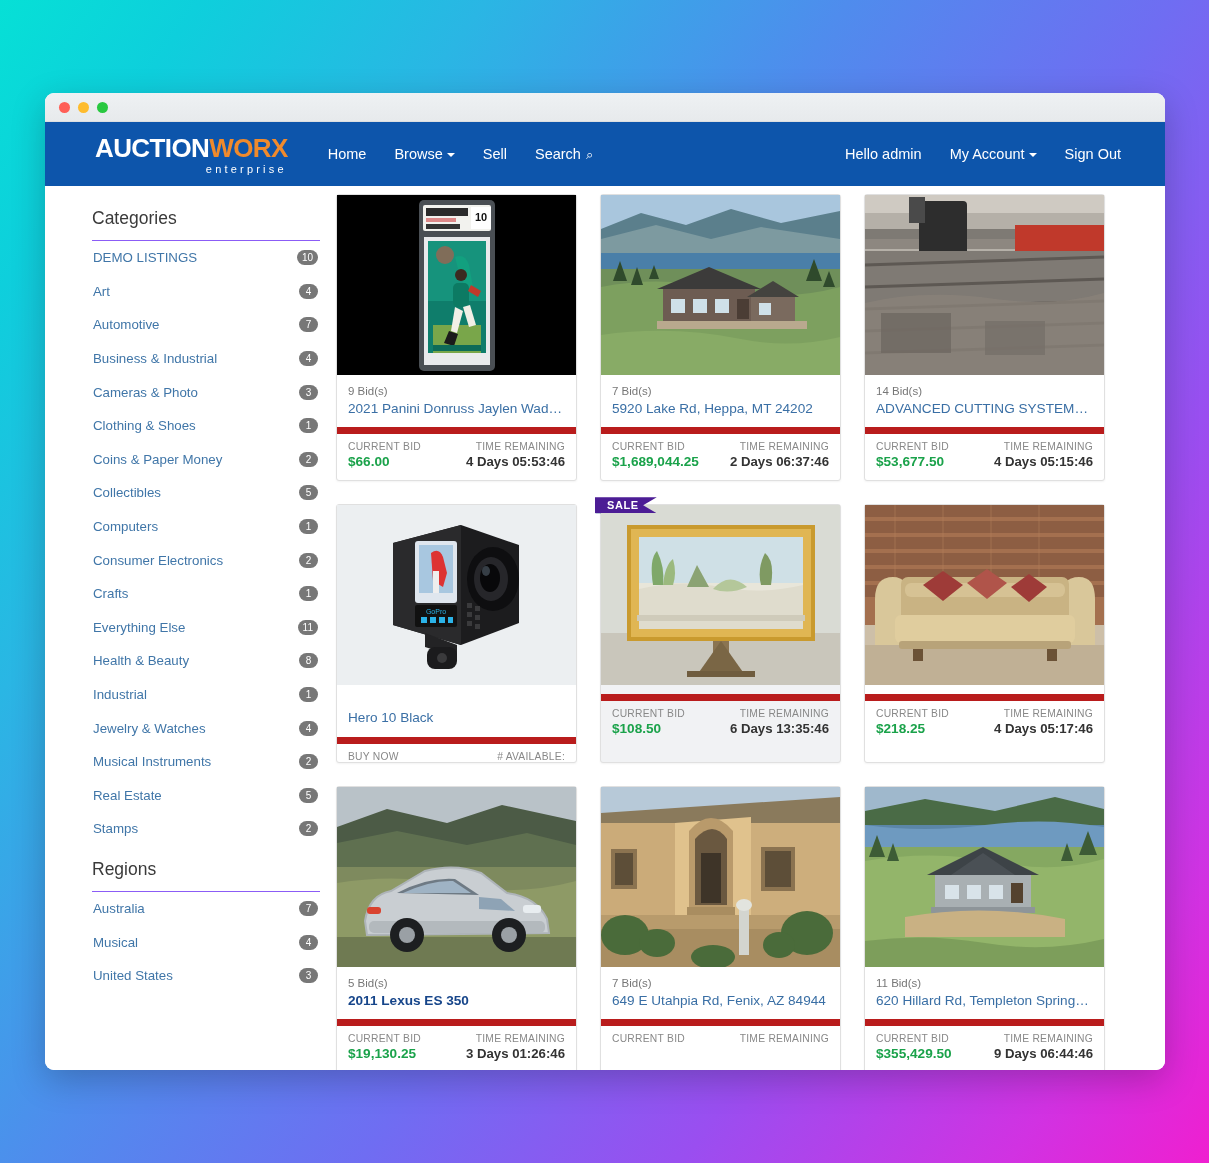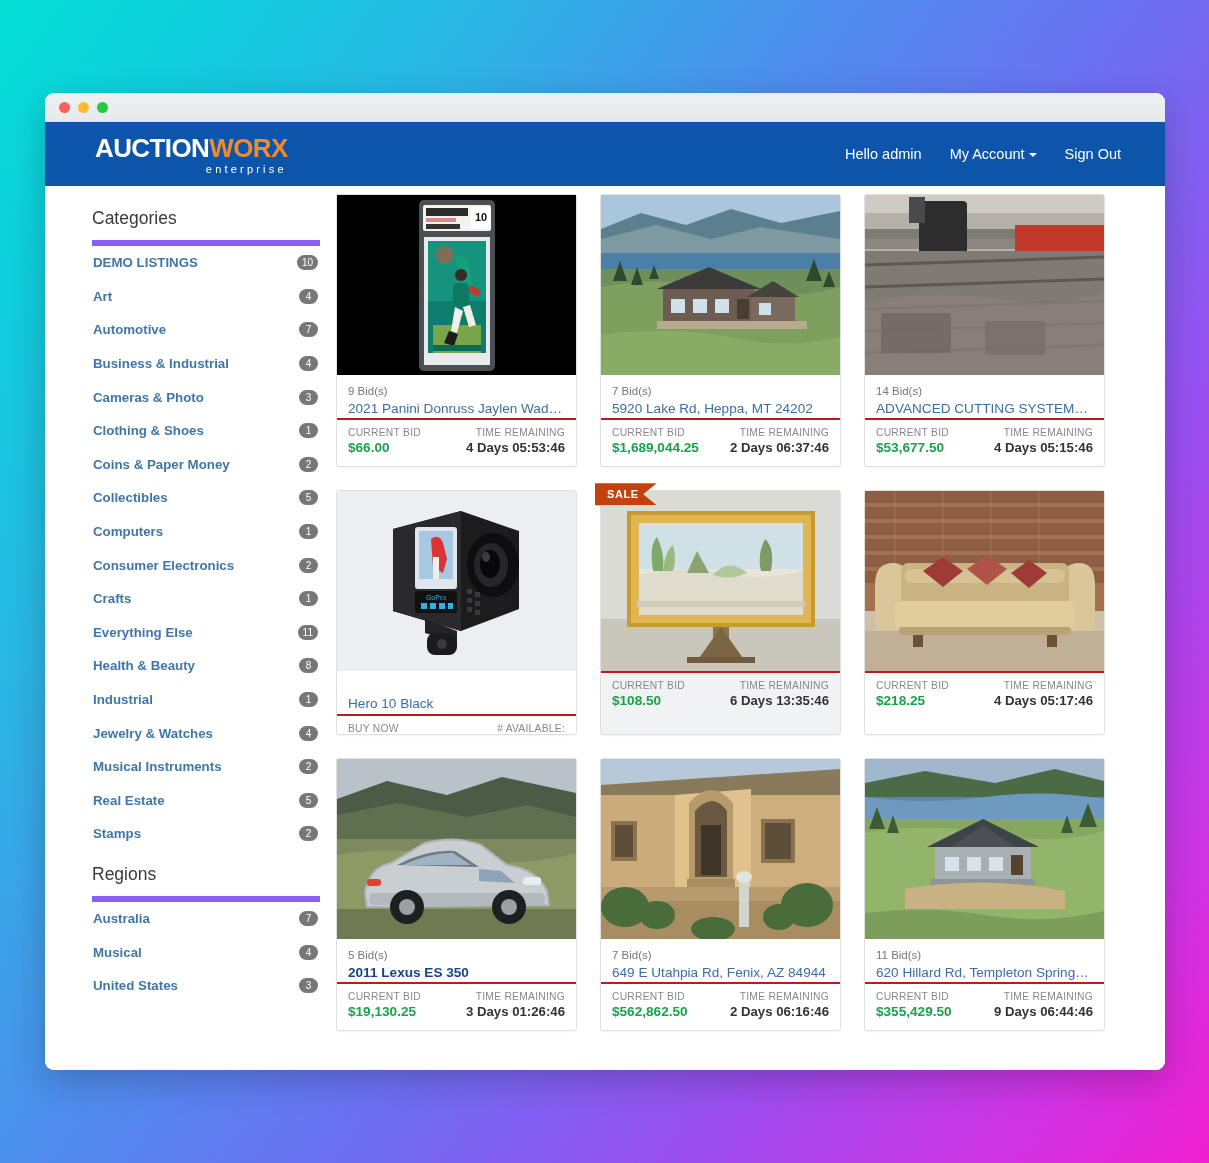--- a/index.html
+++ b/index.html
@@ -119,35 +119,34 @@
   .sidebar {
     width: 285px;
     padding: 22px 0 0 47px;
     flex: none;
   }
   .side-title {
     font-size: 17.5px;
     color: #3a3a3a;
     font-weight: normal;
     padding-bottom: 11px;
-    border-bottom: 6px solid #8b5cf6;
+    border-bottom: 1px solid #8b5cf6;
     width: 228px;
   }
   .side-list { list-style: none; width: 228px; }
   .side-item {
     display: flex;
     align-items: center;
     justify-content: space-between;
     padding: 9.3px 2px 9.3px 1px;
     cursor: pointer;
   }
   .side-label {
     font-size: 13.3px;
     color: #4076a8;
-    font-weight: bold;
   }
   .badge {
     background: #777777;
     color: #ffffff;
     font-size: 10px;
     min-width: 19px;
     height: 15px;
     border-radius: 9px;
     display: flex;
     align-items: center;
@@ -183,22 +182,22 @@
     background: #e9e9e9;
     overflow: hidden;
     position: relative;
   }
   .thumb svg { display: block; width: 100%; height: 100%; }
 
   .sale-ribbon {
     position: absolute;
     left: -6px;
     top: -8px;
-    height: 22px;
-    background: #c2410c;
+    height: 16px;
+    background: #4c1d95;
     color: #ffffff;
     font-size: 11px;
     font-weight: bold;
     letter-spacing: .6px;
     display: flex;
     align-items: center;
     padding: 0 18px 0 12px;
     z-index: 4;
     clip-path: polygon(0 0, 100% 0, 78% 50%, 100% 100%, 0 100%);
   }
@@ -226,21 +225,22 @@
     overflow: hidden;
     text-overflow: ellipsis;
     cursor: pointer;
   }
   .title.bold { font-weight: bold; color: #16458a; }
   .title.single { margin-top: 15px; }
 
   .meta-row {
     display: flex;
     justify-content: space-between;
-    border-top: 2px solid #b91c1c;
+    border-top: 7px solid #b91c1c;
+    margin-top: 9px;
     padding: 7px 11px 0 11px;
     font-size: 10.3px;
     color: #888888;
     letter-spacing: .25px;
   }
   .value-row {
     display: flex;
     justify-content: space-between;
     align-items: baseline;
     padding: 2px 11px 11px 11px;
@@ -270,20 +270,26 @@
   </div>
 
   <div class="navbar">
     <div class="logo">
       <div class="logo-main">
         <span class="logo-auction">AUCTION</span><span class="logo-worx">WORX</span>
       </div>
       <div class="logo-sub">enterprise</div>
     </div>
 
+    <div class="nav-links">
+      <a class="nav-link"><span>Home</span></a>
+      <a class="nav-link"><span>Browse</span><i class="caret"></i></a>
+      <a class="nav-link"><span>Sell</span></a>
+      <a class="nav-link"><span>Search</span><span class="search-glyph">⌕</span></a>
+    </div>
 
     <div class="nav-right">
       <a class="nav-link"><span>Hello admin</span></a>
       <a class="nav-link"><span>My Account</span><i class="caret"></i></a>
       <a class="nav-link"><span>Sign Out</span></a>
     </div>
   </div>
 
   <div class="page">
 
@@ -694,24 +700,20 @@
             </svg>
           </div>
           <div class="card-info">
             <div class="bids">7 Bid(s)</div>
             <div class="title">649 E Utahpia Rd, Fenix, AZ 84944</div>
           </div>
           <div class="meta-row">
             <span>CURRENT BID</span>
             <span>TIME REMAINING</span>
           </div>
-          <div class="value-row">
-            <span class="price">$562,862.50</span>
-            <span class="time">2 Days 06:16:46</span>
-          </div>
         </div>
         <div class="card">
           <div class="thumb">
             <svg viewBox="0 0 239 180" preserveAspectRatio="none">
     <rect width="239" height="180" fill="#7fa258"></rect>
     <rect width="239" height="34" fill="#9fb8cc"></rect>
     <path d="M0 24 L60 12 L130 24 L190 10 L239 22 L239 44 L0 44Z" fill="#4a6b46"></path>
     <rect y="38" width="239" height="26" fill="#5b86a8"></rect>
     <path d="M0 38 q60 8 120 0 q60 -8 119 2 L239 66 0 66Z" fill="#6e9ac0"></path>
     <rect y="60" width="239" height="120" fill="#85a861"></rect>

